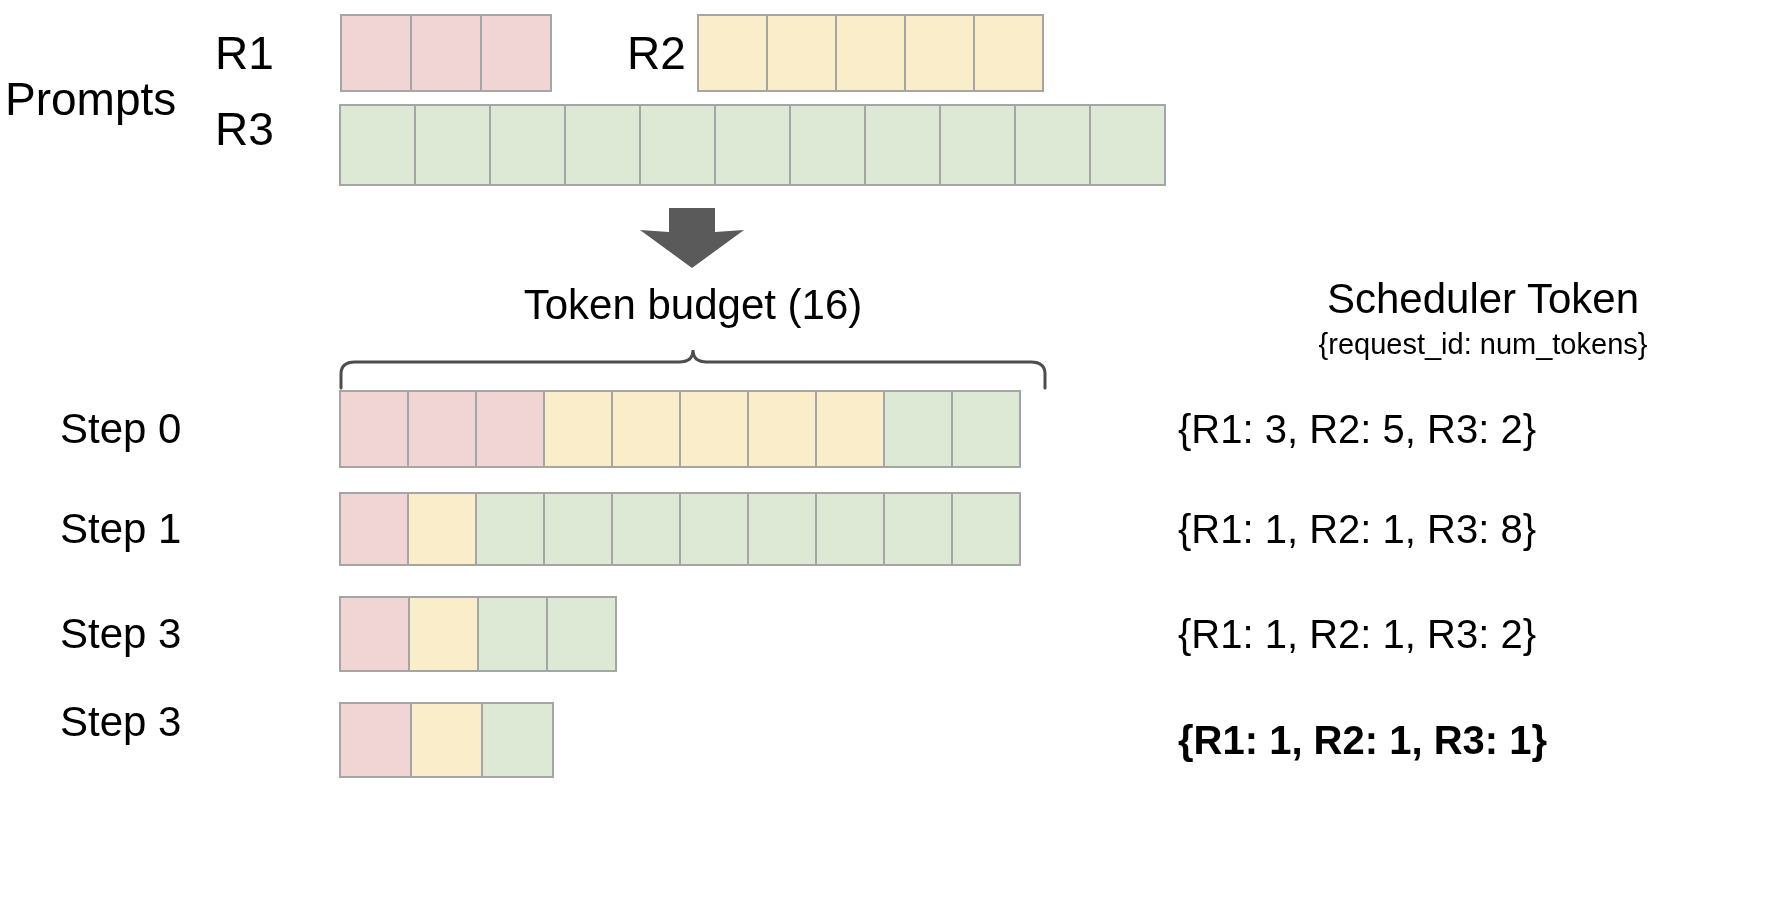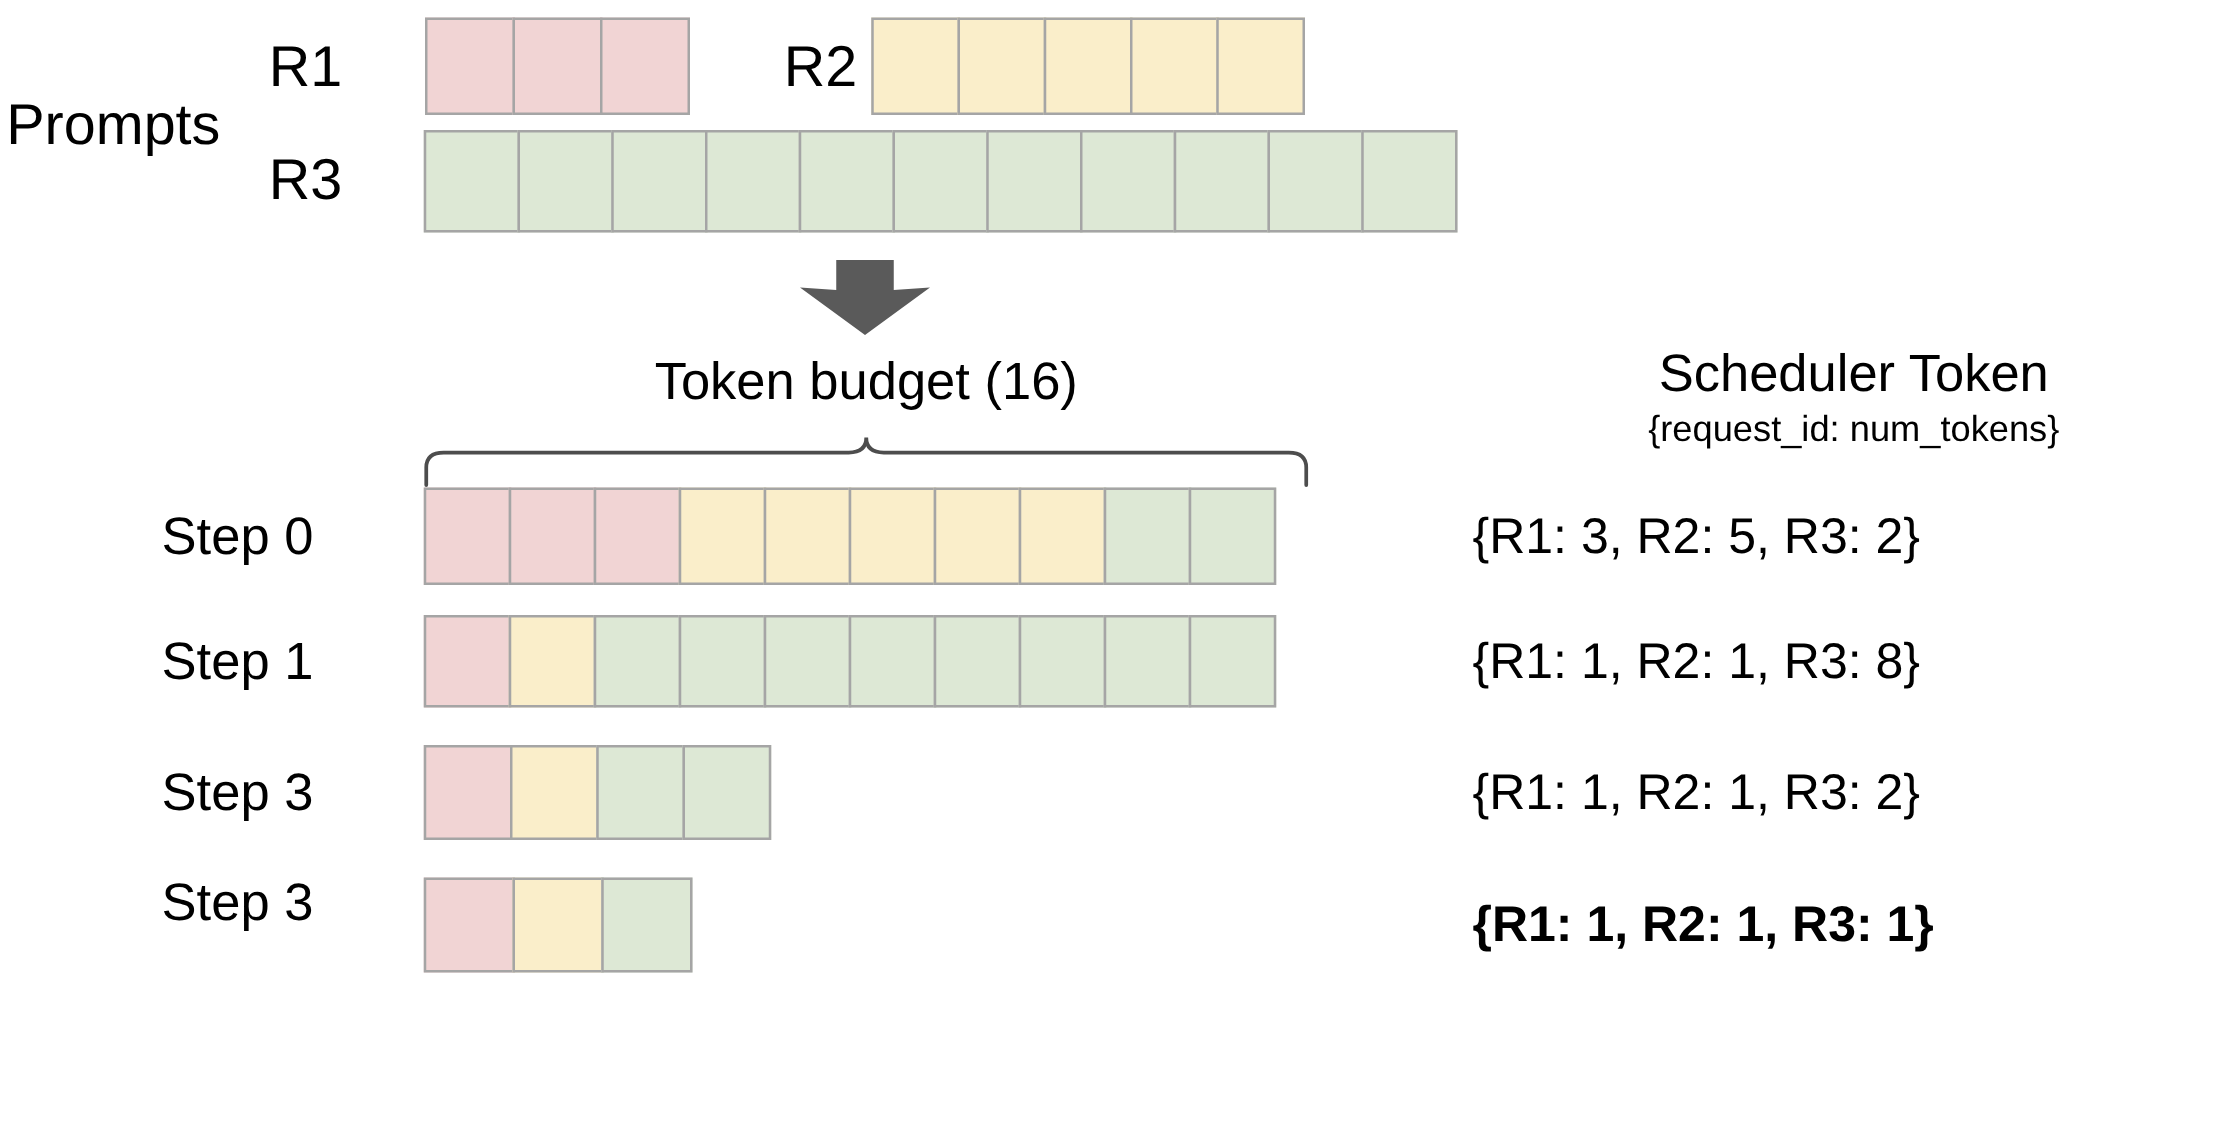--- a/index.html
+++ b/index.html
@@ -44,28 +44,28 @@
     font-size: 46px;
   }
   .row-tag {
     position: absolute;
     font-size: 46px;
     line-height: 1;
     white-space: nowrap;
   }
   #tag-r1 { left: 215px; top: 30px; }
   #tag-r2 { left: 627px; top: 30px; }
-  #tag-r3 { left: 215px; top: 120px; }
+  #tag-r3 { left: 215px; top: 106px; }
 
   .step-tag {
     position: absolute;
     font-size: 42px;
     line-height: 1;
     white-space: nowrap;
-    text-align: center;
+    text-align: left;
     width: 260px;
     left: 60px;
   }
 
   
   #flow-arrow {
     position: absolute;
     left: 636px;
     top: 208px;
     width: 112px;

